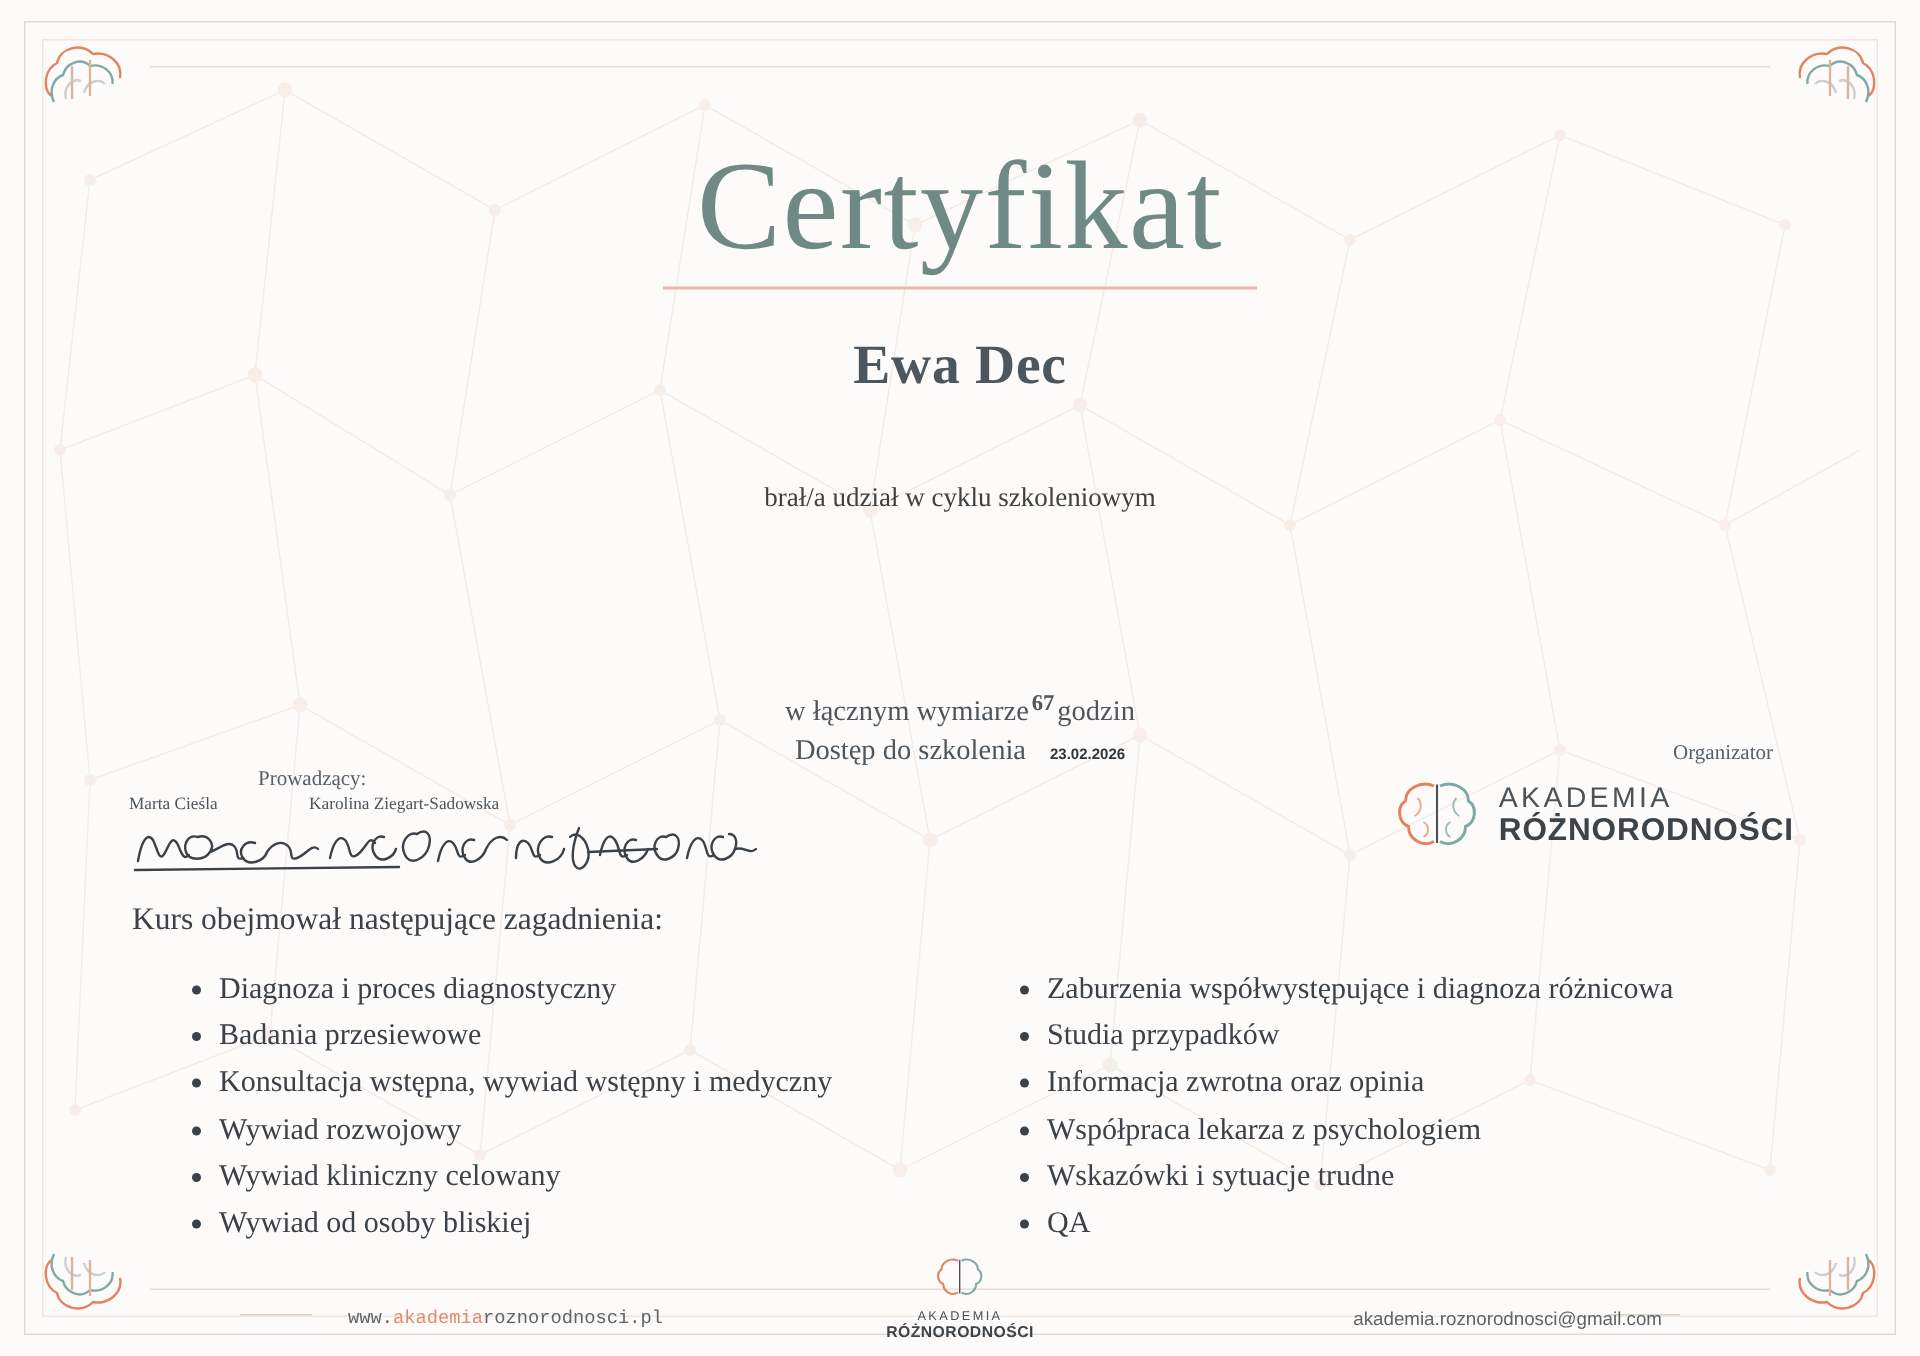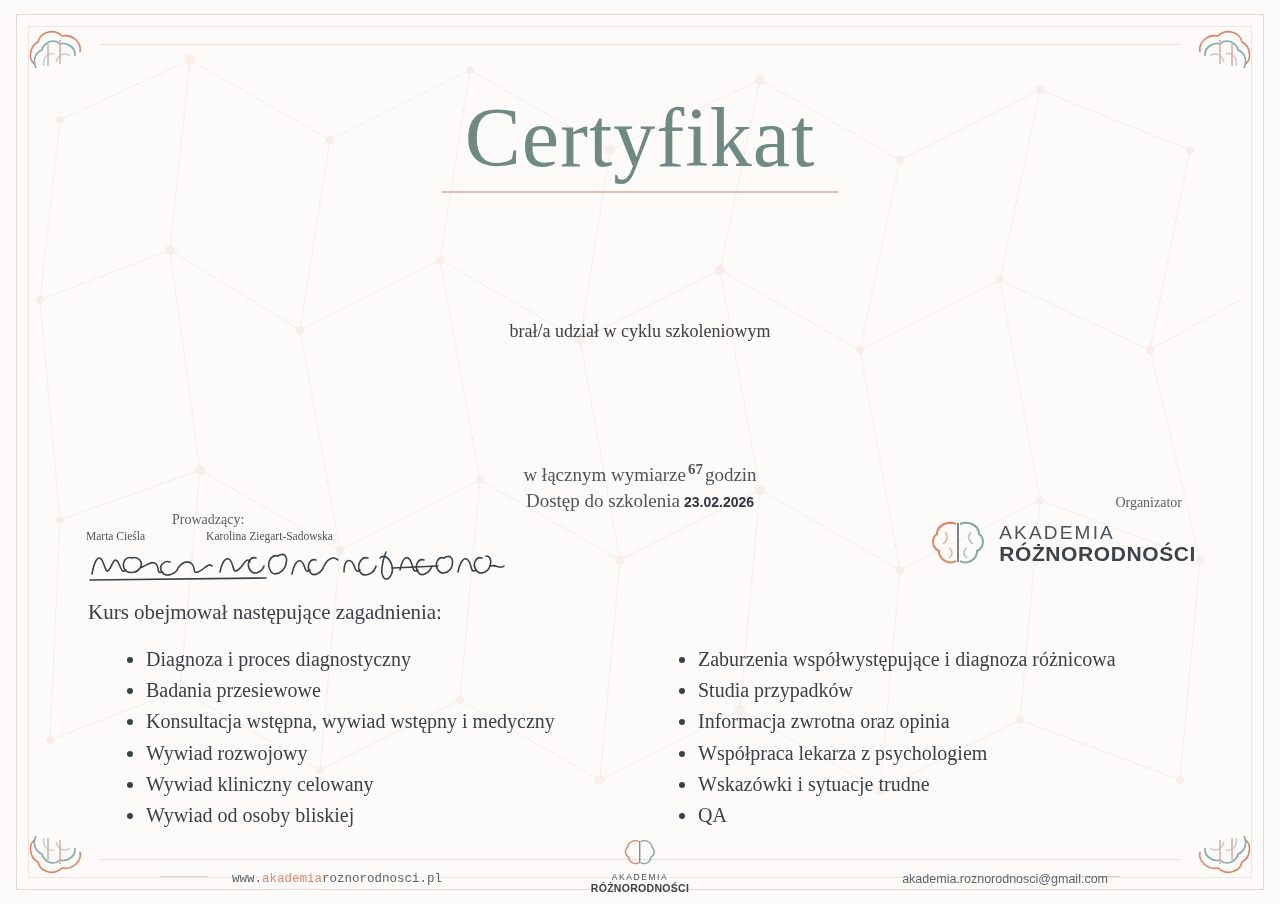--- a/index.html
+++ b/index.html
@@ -140,24 +140,24 @@
   .access-line {
     position: absolute;
     top: 490px;
     left: 0; right: 0;
     text-align: center;
     font-size: 19px;
     color: #4d565c;
   }
   .access-line .access-date {
     font-family: "Liberation Sans", sans-serif;
-    font-size: 14px;
+    font-size: 10px;
     font-weight: 700;
     color: #2f363c;
-    padding-left: 4px;
+    padding-left: 16px;
   }
 
   .label-lead {
     position: absolute;
     top: 512px;
     left: 172px;
     font-size: 14px;
     color: #55606a;
   }
   .label-org {
@@ -392,20 +392,21 @@
       <path d="M18 42 C16 34 22 28 28 30 M30 38 C32 30 40 28 44 32" stroke="#c9cfd4"></path>
       <path d="M22 20 L22 42 M34 16 L34 40" stroke="#dfb1a0"></path>
     </g>
   </svg>
 
   <div class="content">
 
     <div class="title">Certyfikat</div>
     <div class="title-underline"></div>
 
+    <div class="recipient">Ewa Dec</div>
 
     <div class="subtitle">brał/a udział w cyklu szkoleniowym</div>
 
 
     <div class="hours-line">
       <span>w łącznym wymiarze</span><span class="hours-value">67</span><span>godzin</span>
     </div>
 
     <div class="access-line">
       <span>Dostęp do szkolenia</span><span class="access-date">23.02.2026</span>

